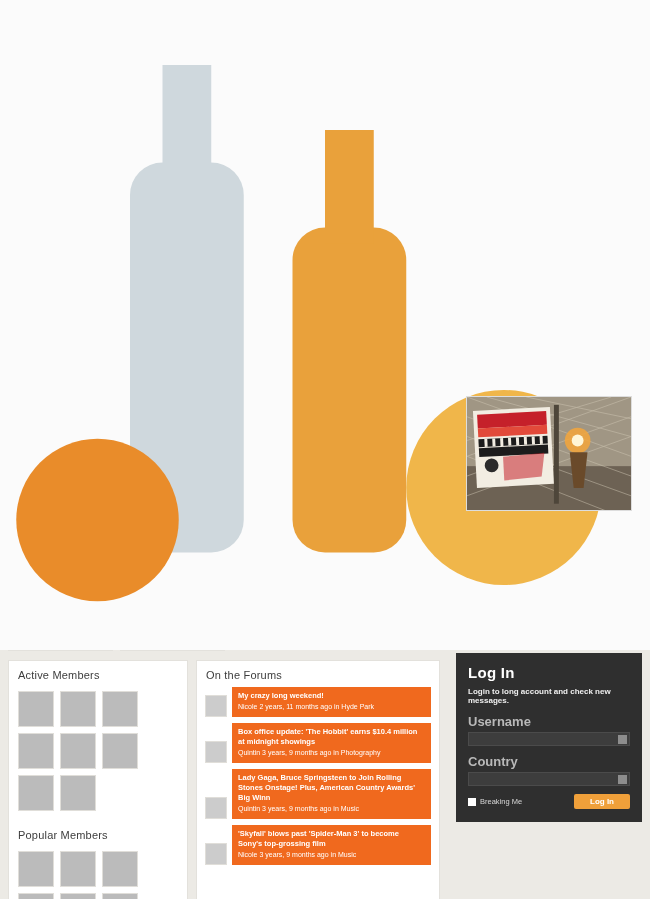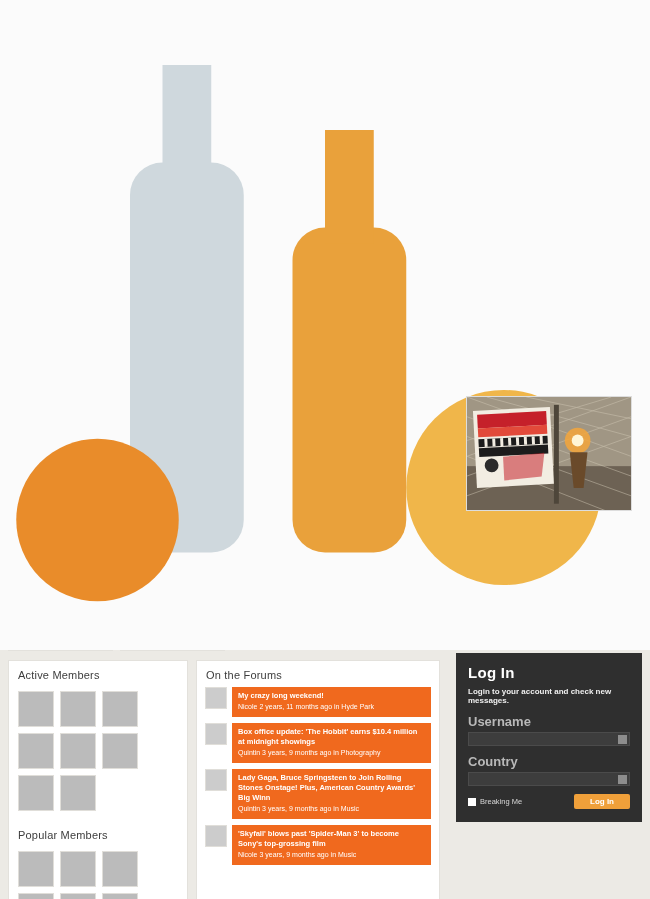--- a/index.html
+++ b/index.html
@@ -88,21 +88,21 @@
   .gname { font-size: 9px; color: #444; margin-bottom: 3px; }
   .gsub { font-size: 7px; color: #9a9a9a; font-style: italic; line-height: 10px; }
 
   .lowcols { display: flex; gap: 8px; margin-top: 9px; }
   .panel { background: #fff; border: 1px solid #e3e1dc; }
   .panel-h { font-size: 11px; color: #3d3d3d; padding: 8px 9px 6px 9px; font-weight: normal; letter-spacing: .2px; }
   .members-panel { width: 180px; }
   .avatars { display: flex; flex-wrap: wrap; gap: 6px; padding: 4px 9px 10px 9px; }
   .av { width: 36px; height: 36px; background: #bbb; border: 1px solid #e0ded9; overflow: hidden; }
   .forums-panel { width: 244px; }
-  .frow { display: flex; gap: 5px; padding: 0 8px 6px 8px; align-items: flex-start; }
+  .frow { display: flex; gap: 5px; padding: 0 8px 6px 8px; align-items: flex-end; }
   .fav { width: 22px; height: 22px; background: #ccc; border: 1px solid #e0ded9; flex: 0 0 22px; overflow: hidden; }
   .fbox { flex: 1; background: #f0691e; color: #fff; padding: 4px 6px 5px 6px; }
   .ftitle { font-size: 7.5px; font-weight: bold; line-height: 10px; }
   .fmeta { font-size: 7px; line-height: 10px; margin-top: 1px; }
 
   
   .rpanel { background: #fff; border: 1px solid #e3e1dc; margin-bottom: 8px; }
   .rhead { font-size: 13px; color: #3a3a3a; padding: 9px 10px 8px 10px; border-bottom: 1px solid #ededed; }
   .post { display: flex; gap: 7px; padding: 7px 9px; }
   .pthumb { width: 40px; height: 40px; flex: 0 0 40px; background: #223; overflow: hidden; }
@@ -624,21 +624,21 @@
           <div class="cat">Photography</div>
           <div class="cat">Gadgets</div>
           <div class="cat">Science</div>
           <div class="cat">Meetings</div>
           <div class="cat">Travel</div>
         </div>
       </div>
 
       <div class="login">
         <h3>Log In</h3>
-        <p>Login to your account and check new messages.</p>
+        <p>Login to long account and check new messages.</p>
         <div class="flabel">Username</div>
         <div class="finput">
             <span class="fkey"></span>
           </div>
         <div class="flabel">Country</div>
         <div class="finput">
             <span class="fkey"></span>
           </div>
         <div class="loginrow">
           <label class="rem">

